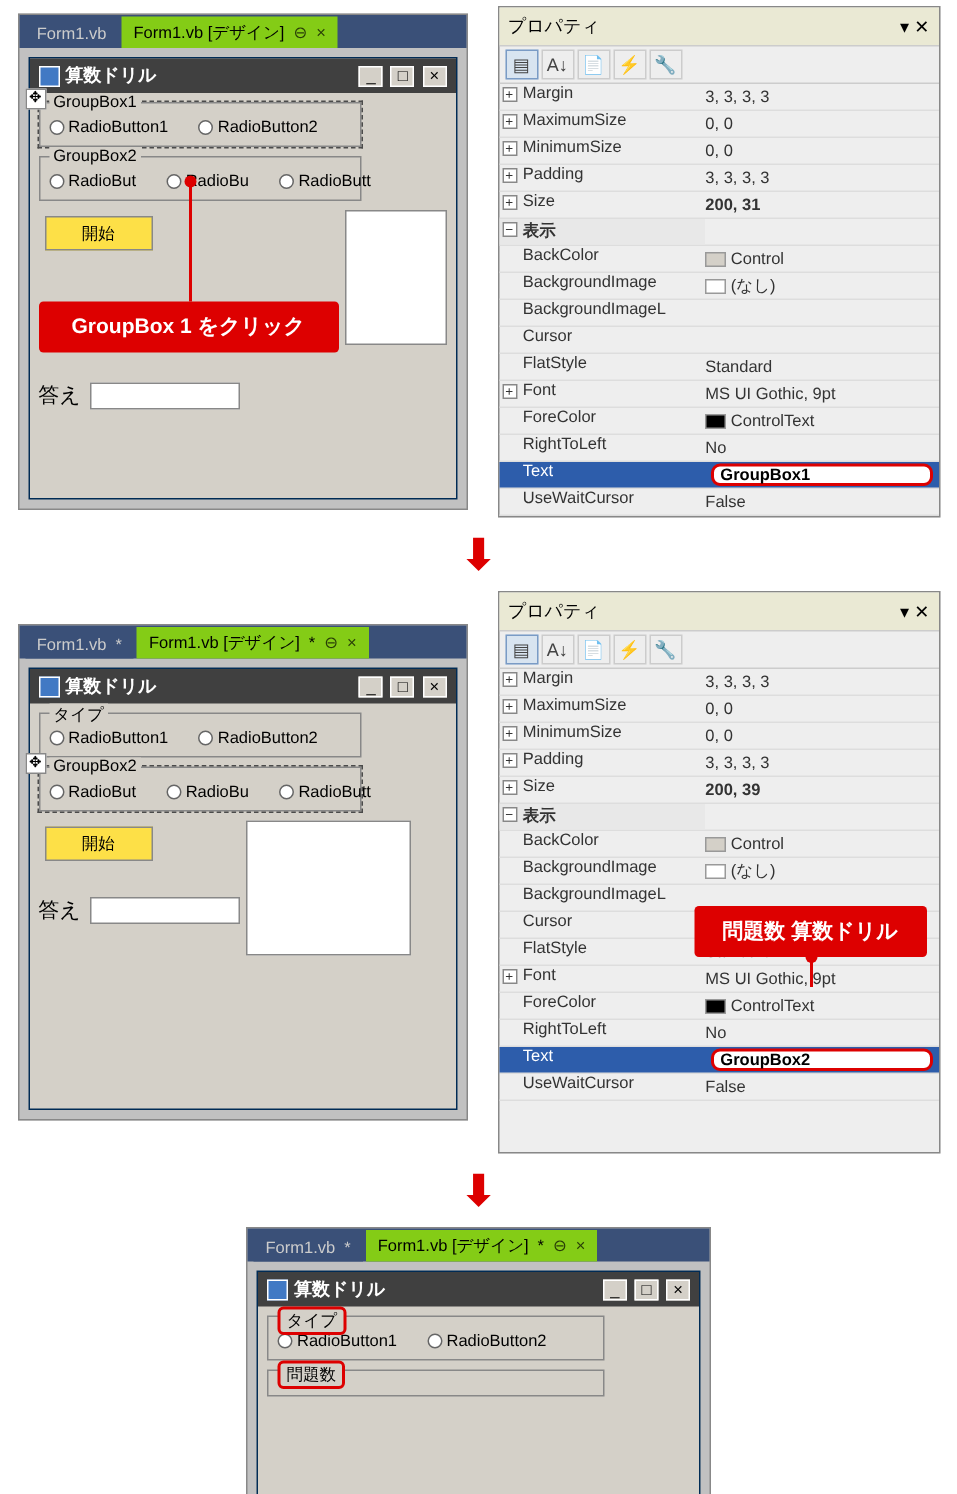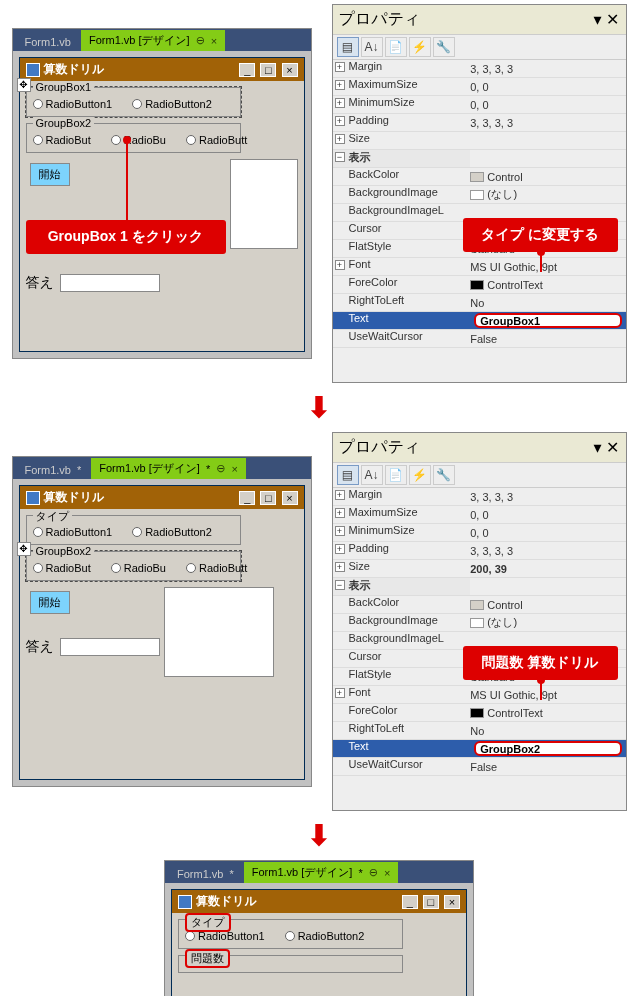--- a/index.html
+++ b/index.html
@@ -9,43 +9,43 @@
   .arrow-down { font-size: 28px; color: #d00; font-weight: bold; }
 
   
   .designer { width: 300px; border: 1px solid #888; background: #c1c1c1; }
   .tabbar { background: #3a5078; height: 22px; display: flex; align-items: flex-end; padding: 0 4px; gap: 2px; color: #ccc; }
   .tab { background: #3a5078; padding: 3px 8px; font-size: 11px; display: inline-flex; align-items: center; gap: 6px; }
   .tab.active { background: #84cc16; color: #000; }
   .tab .pin { opacity: .7; }
   .tab .close { opacity: .7; cursor: pointer; }
   .formwin { margin: 6px; border: 1px solid #002b55; background: #d4d0c8; }
-  .titlebar { background: #a16207; color: #fff; padding: 3px 6px; display: flex; align-items: center; gap: 4px; }
+  .titlebar { background: #404040; color: #fff; padding: 3px 6px; display: flex; align-items: center; gap: 4px; }
   .titlebar .icon { width: 14px; height: 14px; background: #4179c4; border: 1px solid #fff; }
   .titlebar .title { flex: 1; font-weight: bold; font-size: 12px; }
   .winbtns span { display: inline-block; width: 16px; height: 14px; border: 1px solid #fff; background: #d4d0c8; margin-left: 2px; text-align: center; line-height: 12px; color: #000; }
   .formbody { padding: 6px; position: relative; min-height: 270px; }
   .groupbox { border: 1px solid #888; margin-bottom: 6px; padding: 10px 6px 6px; position: relative; font-size: 11px; }
   .groupbox.selected { outline: 1px dashed #4b4b4b; }
   .gb-title { position: absolute; top: -7px; left: 6px; background: #d4d0c8; padding: 0 3px; }
   .gb-title.highlight { border: 2px solid #d00; border-radius: 4px; padding: 0 4px; }
   .radios { display: flex; gap: 20px; flex-wrap: nowrap; }
   .radio { display: inline-flex; align-items: center; gap: 3px; }
   .radio .dot { width: 10px; height: 10px; border: 1px solid #666; border-radius: 50%; background: #fff; }
   .move-icon { position: absolute; top: -10px; left: -10px; font-size: 10px; background: #fff; border: 1px solid #888; width: 14px; height: 14px; text-align: center; line-height: 12px; }
-  .btn { display: inline-block; border: 1px solid #888; padding: 3px 8px; background: #7dd3fc; margin: 4px; }
+  .btn { display: inline-block; border: 1px solid #888; padding: 3px 24px; background: #fde047; margin: 4px; }
   .resultarea { border: 1px solid #888; background: #fff; height: 90px; width: 110px; }
   .bottom-row { display: flex; align-items: flex-end; gap: 6px; }
   .answer-label { font-size: 14px; }
   .answer-box { border: 1px solid #888; background: #fff; width: 100px; height: 18px; }
   .formrow { display: flex; gap: 4px; align-items: flex-start; }
 
   
   .props { width: 295px; border: 1px solid #888; background: #eee; }
-  .props-title { background: #eae9d4; padding: 4px 6px; display: flex; align-items: center; font-size: 16px; }
+  .props-title { background: #eae9d4; padding: 4px 6px; display: flex; align-items: center; font-size: 12px; }
   .props-title .pin { margin-left: auto; }
   .props-head { padding: 4px 6px; font-size: 12px; color: #444; }
   .props-head b { color: #000; }
   .toolbar { display: flex; gap: 2px; padding: 2px 4px; border-top: 1px solid #ccc; border-bottom: 1px solid #ccc; }
   .toolbar span { display: inline-flex; width: 22px; height: 20px; border: 1px solid #ccc; align-items: center; justify-content: center; font-size: 12px; color: #444; }
   .toolbar span.active { background: #d8e4f0; border-color: #7a9bc5; }
   .proplist { font-size: 11px; }
   .proprow { display: flex; border-bottom: 1px solid #ddd; height: 18px; }
   .proprow .key { width: 47%; padding-left: 16px; position: relative; color: #333; }
   .proprow .key .box { position: absolute; left: 2px; top: 2px; width: 10px; height: 10px; border: 1px solid #888; text-align: center; line-height: 8px; font-size: 9px; background: #fff; }
@@ -164,20 +164,23 @@
       <div class="proprow">
             <div class="key"><span class="box">+</span><span>MinimumSize</span></div>
             <div class="val">0, 0</div>
           </div>
       <div class="proprow">
             <div class="key"><span class="box">+</span><span>Padding</span></div>
             <div class="val">3, 3, 3, 3</div>
           </div>
       <div class="proprow">
             <div class="key"><span class="box">+</span><span>Size</span></div>
+            <div class="val">
+              <b>200, 31</b>
+            </div>
           </div>
       <div class="proprow cat">
             <div class="key"><span class="box">−</span><b>表示</b></div>
             <div class="val"></div>
           </div>
       <div class="proprow">
             <div class="key"><span>BackColor</span></div>
             <div class="val">
               <span class="swatch" style="background:#d4d0c8"></span>
               <span>Control</span>
@@ -218,24 +221,20 @@
             <div class="val">No</div>
           </div>
       <div class="proprow selected">
             <div class="key"><span>Text</span></div>
             <div class="val circled">GroupBox1</div>
           </div>
       <div class="proprow">
             <div class="key"><span>UseWaitCursor</span></div>
             <div class="val">False</div>
           </div>
-    </div>
-    <div class="callout" style="position:relative; top:-130px; left:130px; width:155px; margin:0">
-      <div class="line" style="height:20px; left:50%; top:100%; bottom:auto"></div>
-      <span>タイプ  に変更する</span>
     </div>
   </div>
 </div>
 
 <div class="arrow-down">⬇</div>
 
 <div class="row">
   <div>
     <div class="designer">
       <div class="tabbar">

